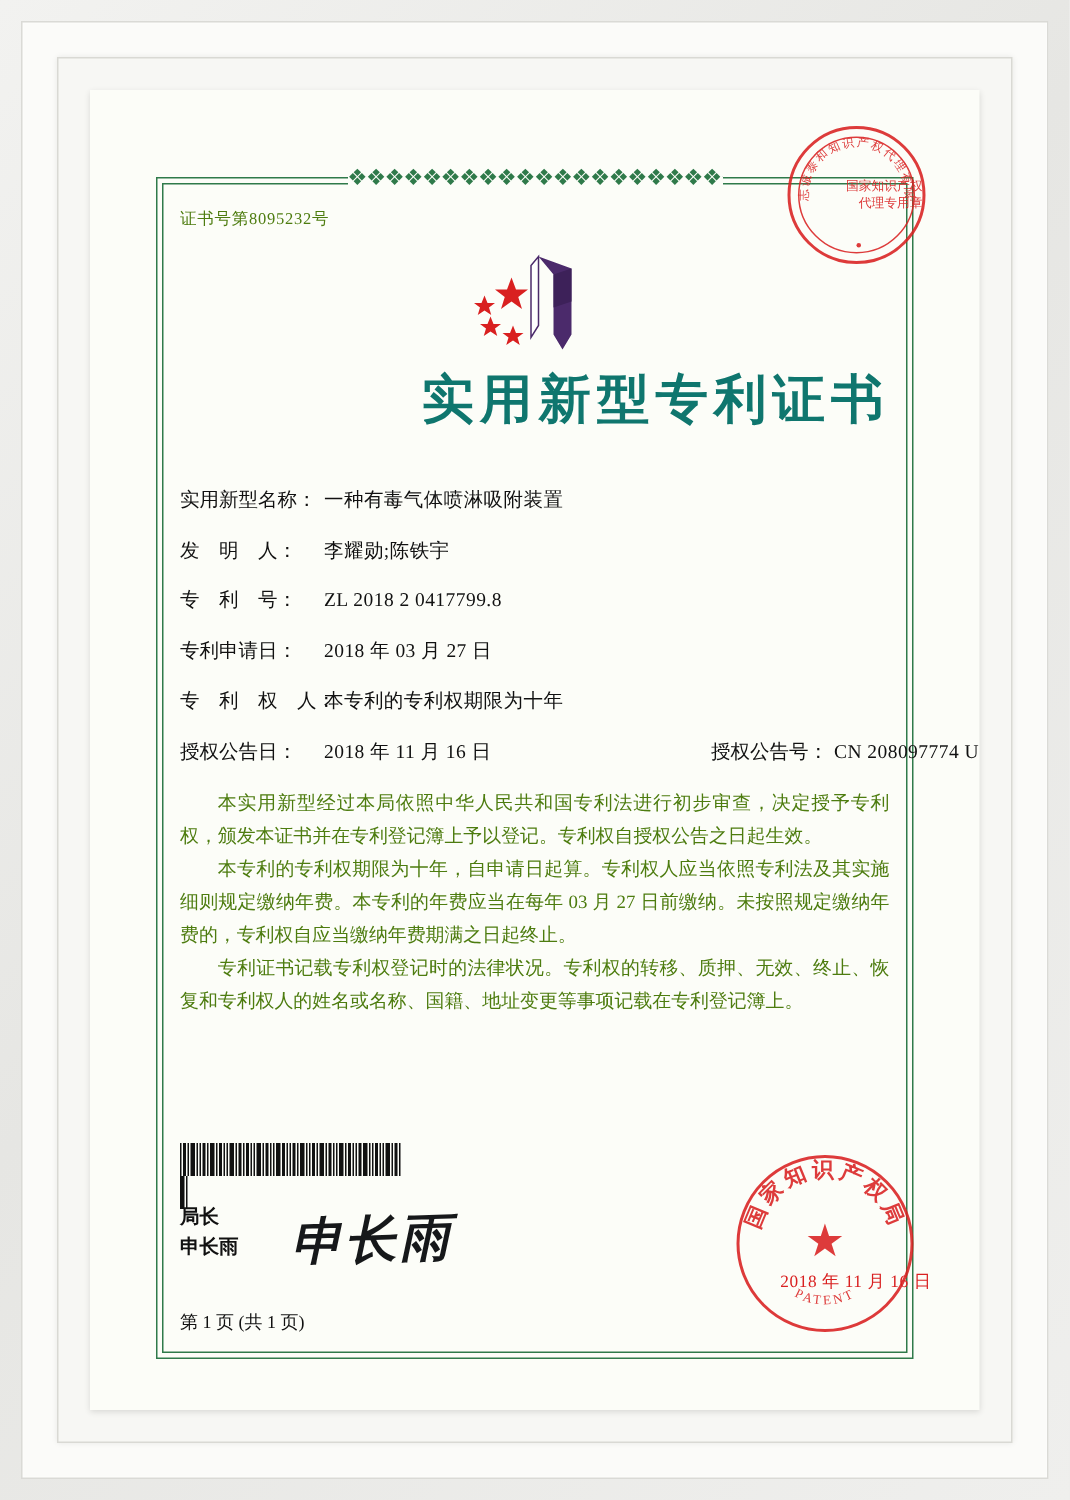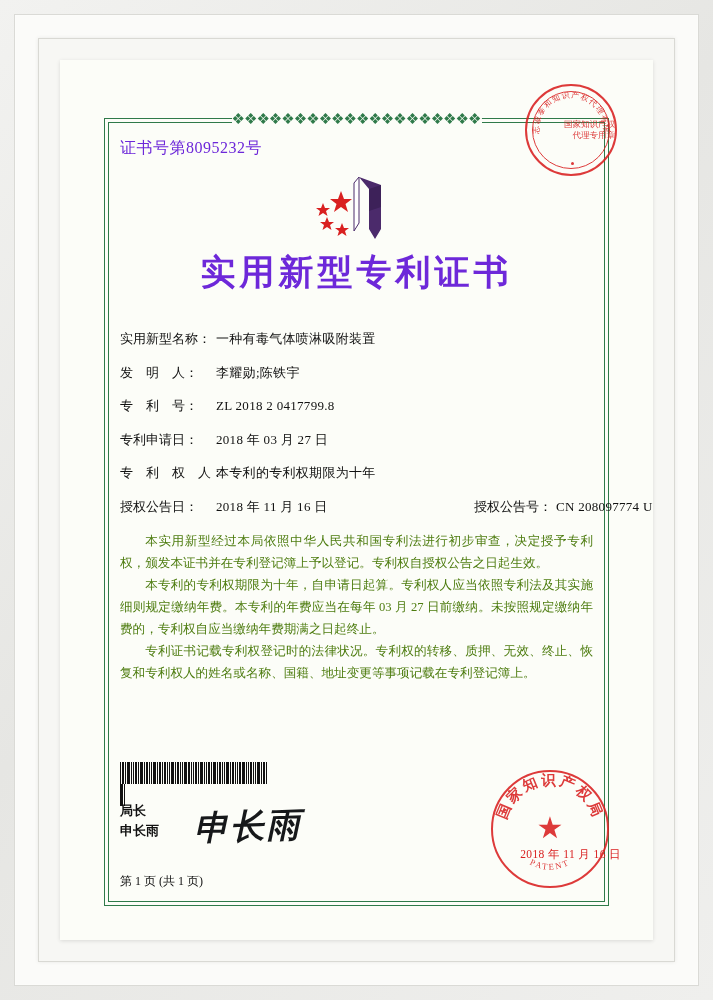--- a/index.html
+++ b/index.html
@@ -73,44 +73,44 @@
     line-height: 28px;
     overflow: hidden;
     white-space: nowrap;
   }
   
   .content {
     position: absolute;
     left: 60px; top: 78px; right: 60px; bottom: 44px;
   }
   .cert-no {
-    font-size: 16px;
-    color: #6d28d9;
+    font-size: 11px;
+    color: #4d7c0f;
     letter-spacing: .5px;
   }
   
   .logo {
     position: relative;
     height: 74px;
     margin-top: 14px;
   }
   .logo-wrap {
     position: absolute;
     left: 50%;
     transform: translateX(-50%);
     width: 120px;
     height: 74px;
   }
   .logo-wrap svg { display:block; }
   .title {
-    text-align: center;
+    text-align: right;
     font-size: 35px;
     font-weight: bold;
     letter-spacing: 4px;
-    color: #6d28d9;
+    color: #0f766e;
     margin-top: 2px;
     font-family: "Liberation Serif", serif;
   }
   .fields {
     margin-top: 34px;
     font-size: 13px;
     color: #111;
   }
   .field-row {
     display: flex;

